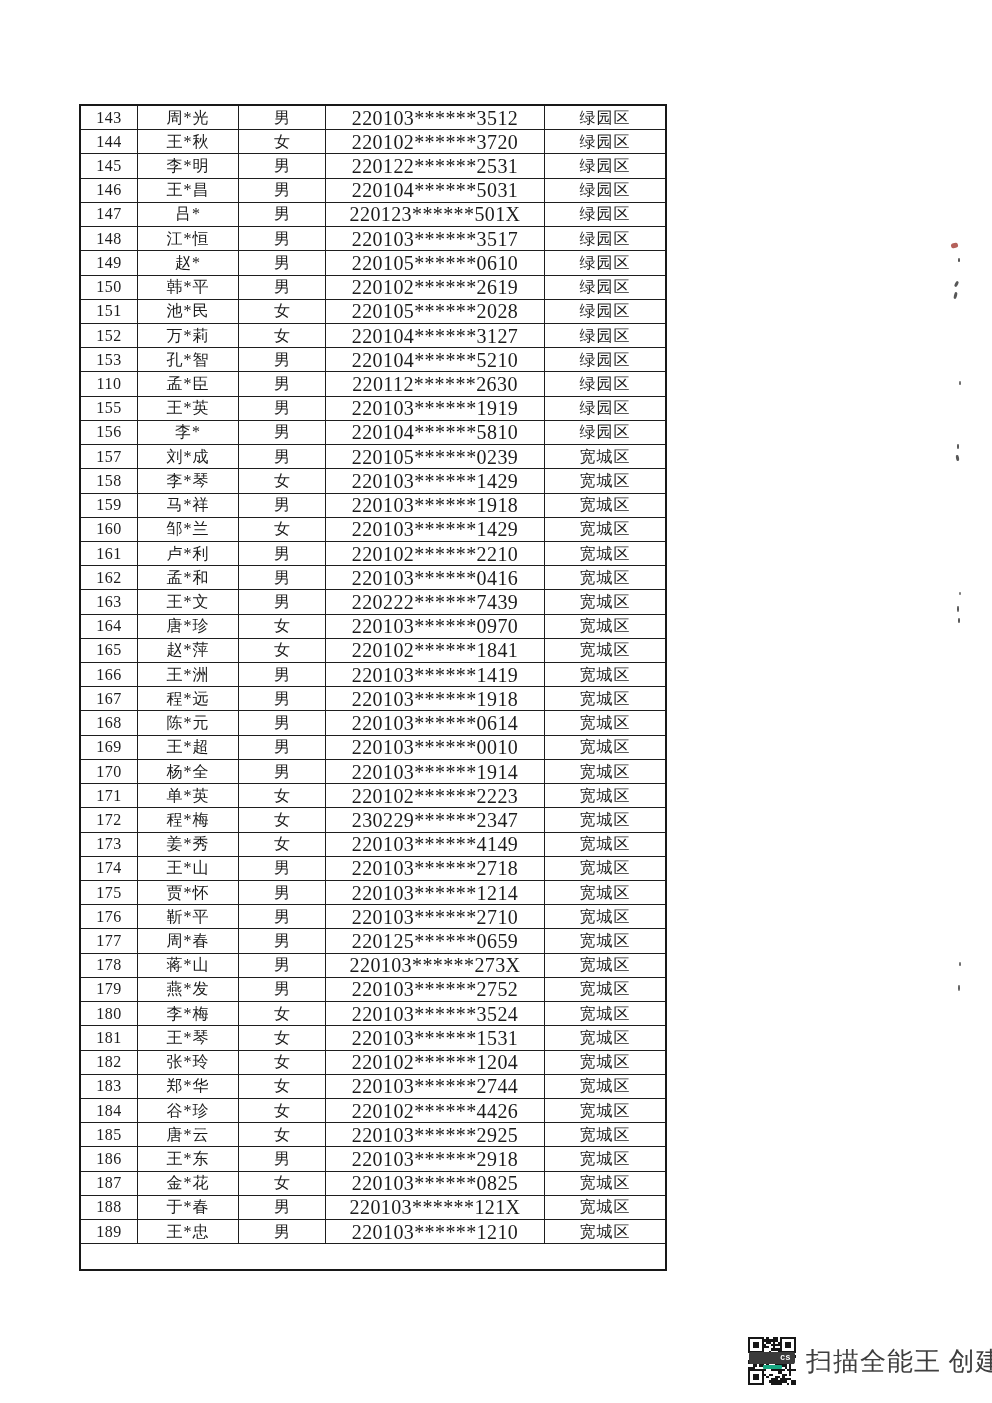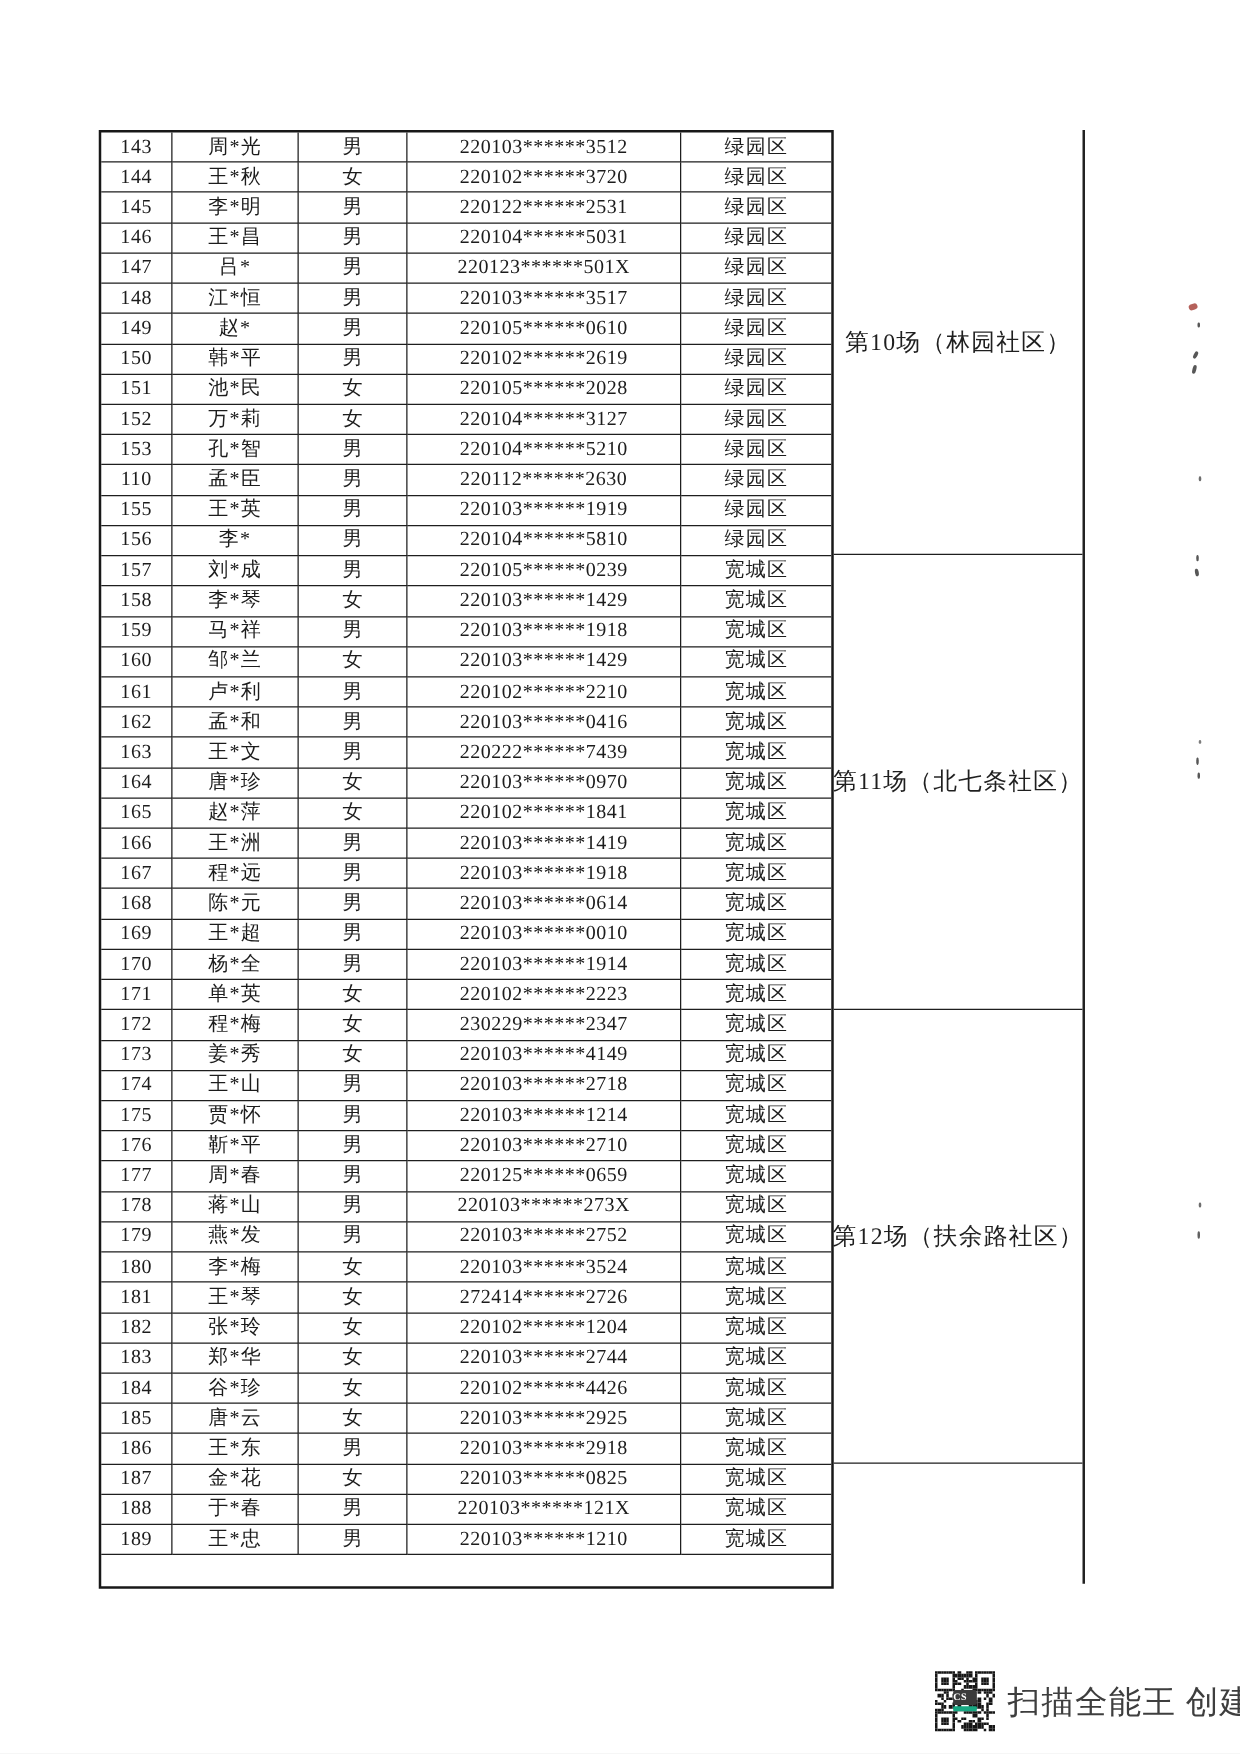--- a/index.html
+++ b/index.html
@@ -29,21 +29,21 @@
     display:flex;align-items:center;justify-content:center;
     border-right:1.5px solid #1e1e1e;
     border-bottom:1.5px solid #1e1e1e;
     box-sizing:border-box;
     font-size:16px;
     line-height:1;
     white-space:nowrap;
     overflow:hidden;
   }
   .cell.c-no{font-size:16px;letter-spacing:0.5px;}
-  .cell.c-id{font-size:16px;letter-spacing:0.4px;}
+  .cell.c-id{font-size:20px;letter-spacing:0.4px;}
   .cell.c-name{letter-spacing:1px;}
   .cell.c-district{letter-spacing:1px;}
   .roster-grid .cell:nth-child(5n){border-right:none;}
   .roster-grid .cell.last-row{border-bottom:none;margin-top:32px;}
 
   
   .session-col{
     position:absolute;left:667px;top:104px;
     width:201px;
     box-sizing:border-box;
@@ -71,23 +71,24 @@
   }
   .qm{background:transparent;}
   .qm.on{background:#161616;}
   .qr-badge{
     position:absolute;left:50%;top:50%;
     transform:translate(-50%,-54%);
     display:flex;flex-direction:column;align-items:center;
   }
   .qr-badge .cs{
     width:19px;height:12px;background:#3a3a3a;border-radius:2px;
-    color:#ffffff;font-family:Liberation Serif, serif;
-    font-weight:bold;font-size:8px;line-height:12px;text-align:left;
+    color:#ffffff;font-family:Liberation Mono, monospace;
+    font-weight:bold;font-size:8px;line-height:12px;text-align:center;
     letter-spacing:0.5px;
+    padding-left:27px;
   }
   .qr-badge .bar{width:19px;height:3.5px;margin-top:1px;border-radius:1px;}
   .footer-text{
     margin-left:10px;
     font-size:26px;letter-spacing:1px;
     color:#3e3e3e;
     font-family:"Liberation Serif","DejaVu Serif",serif;
     white-space:nowrap;
   }
 
@@ -287,21 +288,21 @@
         <div class="cell c-id">220103******2752</div>
         <div class="cell c-district">宽城区</div>
         <div class="cell c-no">180</div>
         <div class="cell c-name">李*梅</div>
         <div class="cell c-gender">女</div>
         <div class="cell c-id">220103******3524</div>
         <div class="cell c-district">宽城区</div>
         <div class="cell c-no">181</div>
         <div class="cell c-name">王*琴</div>
         <div class="cell c-gender">女</div>
-        <div class="cell c-id">272414******2726</div>
+        <div class="cell c-id">220103******1531</div>
         <div class="cell c-district">宽城区</div>
         <div class="cell c-no">182</div>
         <div class="cell c-name">张*玲</div>
         <div class="cell c-gender">女</div>
         <div class="cell c-id">220102******1204</div>
         <div class="cell c-district">宽城区</div>
         <div class="cell c-no">183</div>
         <div class="cell c-name">郑*华</div>
         <div class="cell c-gender">女</div>
         <div class="cell c-id">220103******2744</div>
@@ -337,34 +338,20 @@
         <div class="cell c-id">220103******1210</div>
         <div class="cell c-district">宽城区</div>
         <div class="cell c-no last-row">190</div>
         <div class="cell c-name last-row">宛*</div>
         <div class="cell c-gender last-row">男</div>
         <div class="cell c-id last-row">220103******123X</div>
         <div class="cell c-district last-row">宽城区</div>
       </div>
   </div>
 
-  <div class="session-col">
-      <div class="session-section" style="height: 339.22px;">
-        <span class="session-label">第10场（林园社区）</span>
-      </div>
-      <div class="session-section" style="height: 363.45px;">
-        <span class="session-label">第11场（北七条社区）</span>
-      </div>
-      <div class="session-section" style="height: 363.45px;">
-        <span class="session-label">第12场（扶余路社区）</span>
-      </div>
-      <div class="session-section" style="height: 96.92px;">
-        <span class="session-label"></span>
-      </div>
-    </div>
 
   <div>
     <div class="edge-mark" style="left:951px;top:243px;width:7px;height:5px;background:#a8453e;transform:rotate(-18deg);"></div>
     <div class="edge-mark" style="left:958px;top:258px;width:2px;height:4px;background:#3a3a3a;"></div>
     <div class="edge-mark" style="left:955px;top:281px;width:3px;height:6px;background:#3a3a3a;transform:rotate(28deg);"></div>
     <div class="edge-mark" style="left:954px;top:292px;width:3px;height:7px;background:#3a3a3a;transform:rotate(14deg);"></div>
     <div class="edge-mark" style="left:959px;top:381px;width:2px;height:4px;background:#555;"></div>
     <div class="edge-mark" style="left:957px;top:444px;width:2px;height:5px;background:#3a3a3a;"></div>
     <div class="edge-mark" style="left:956px;top:455px;width:3px;height:6px;background:#3a3a3a;transform:rotate(-10deg);"></div>
     <div class="edge-mark" style="left:959px;top:592px;width:2px;height:3px;background:#666;"></div>

